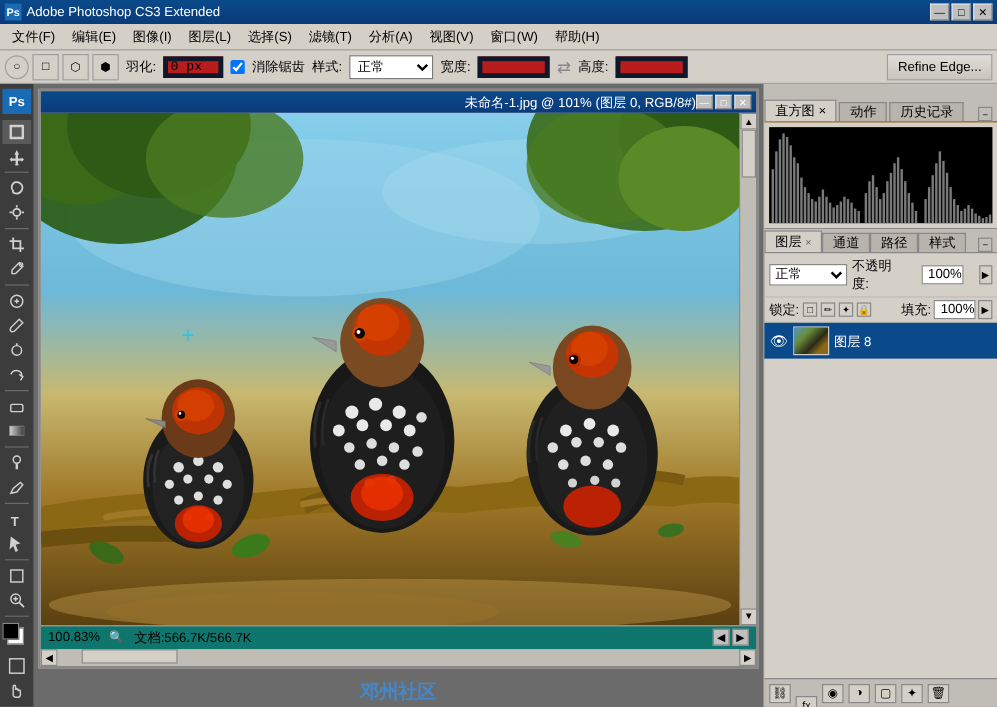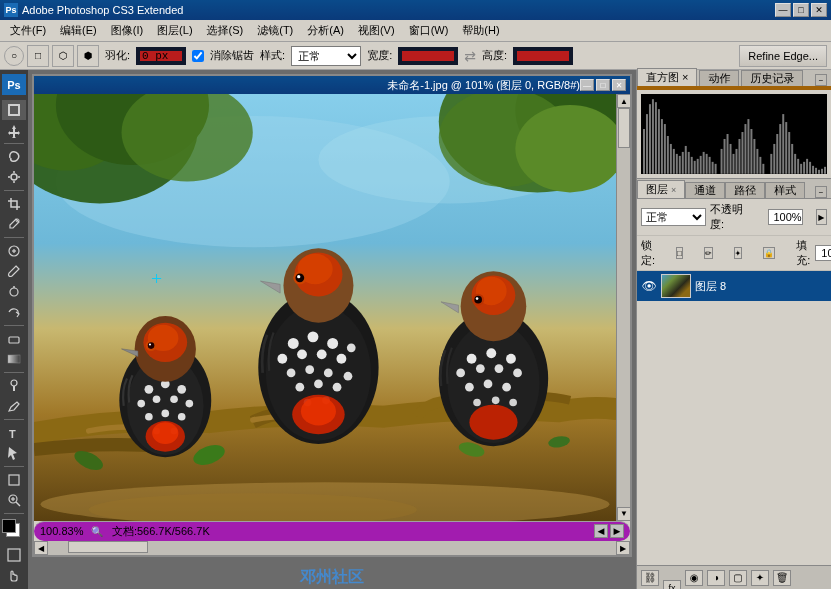--- a/index.html
+++ b/index.html
@@ -245,28 +245,27 @@
     #bird-canvas {
       width: 100%;
       height: 100%;
       background: linear-gradient(180deg, #6db3d4 0%, #87ceeb 20%, #9fd4e8 35%, #c8a86b 60%, #8b6914 75%, #6b4f0f 90%, #5a3f0a 100%);
       position: relative;
       overflow: hidden;
     }
 
     #doc-status-bar {
       height: 20px;
-      background: #a21caf;
+      background: #0f766e;
       border-top: 1px solid #a0a0a0;
       display: flex;
       align-items: center;
       padding: 0 6px;
       font-size: 11px;
       gap: 8px;
-      border-radius: 10px;
     }
     .status-nav-btn {
       width: 14px;
       height: 14px;
       background: #c0c0c0;
       border: 1px solid #888;
       font-size: 9px;
       display: flex;
       align-items: center;
       justify-content: center;
@@ -296,23 +295,23 @@
 
     
     #histogram-panel {
       background: #d4d0c8;
       border-bottom: 1px solid #888;
       padding: 0;
     }
     #histogram-tabs {
       display: flex;
       background: #c0bdb6;
-      height: 20px;
+      height: 32px;
       align-items: flex-end;
-      border-bottom: 4px solid #a16207;
+      border-bottom: 1px solid #a16207;
     }
     .hist-tab {
       padding: 2px 8px;
       font-size: 11px;
       cursor: pointer;
       background: #d4d0c8;
       border: 1px solid #888;
       border-bottom: none;
       margin-right: 2px;
       height: 18px;
@@ -416,21 +415,21 @@
       display: flex;
       align-items: center;
       justify-content: center;
       cursor: pointer;
     }
 
     #lock-bar {
       display: flex;
       align-items: center;
       padding: 2px 4px;
-      gap: 21px;
+      gap: 3px;
       border-bottom: 1px solid #c0bdb6;
       font-size: 11px;
     }
     .lock-icon {
       width: 12px;
       height: 12px;
       border: 1px solid #888;
       background: #d4d0c8;
       display: flex;
       align-items: center;

